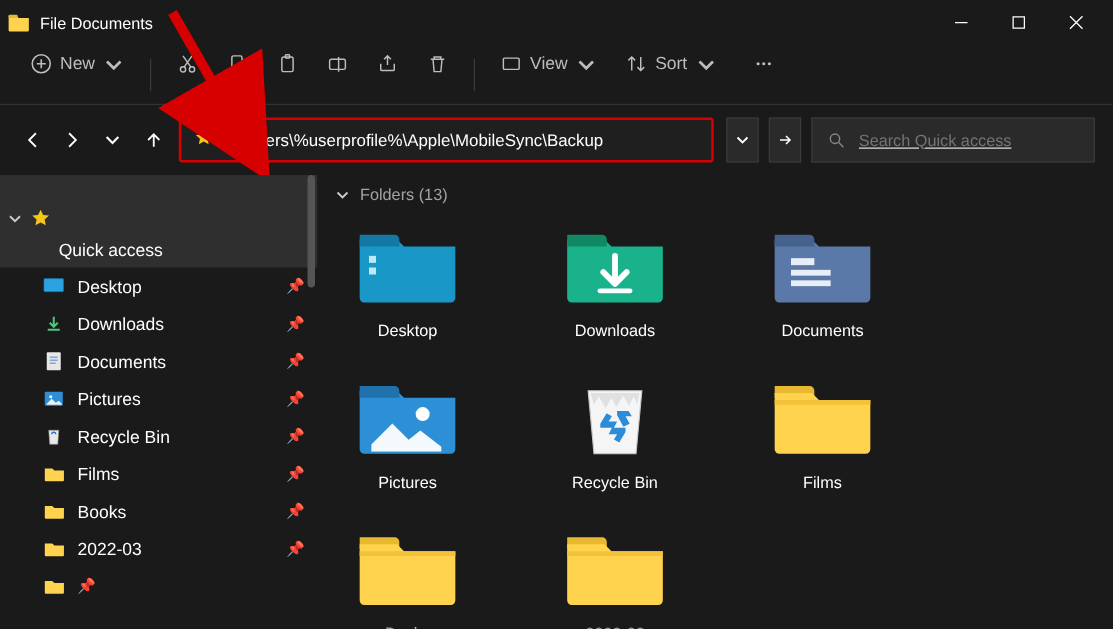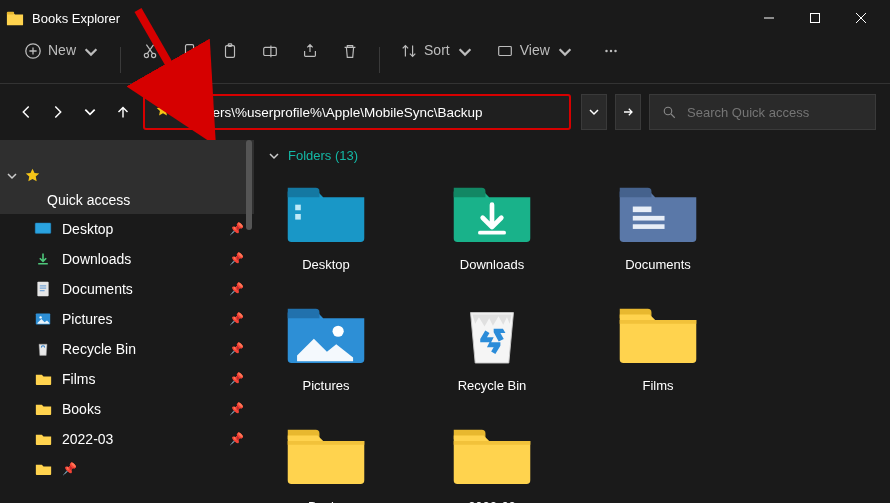--- a/index.html
+++ b/index.html
@@ -16,57 +16,57 @@
 .tbtn svg { width: 18px; height: 18px; }
 .divider { width: 1px; height: 26px; background: #3a3a3a; margin: 0 8px; }
 
 .navrow { height: 56px; display: flex; align-items: center; padding: 0 14px; gap: 8px; }
 .navbtn { width: 34px; height: 34px; display: flex; align-items: center; justify-content: center; color: #e0e0e0; }
 .addrbox { flex: 0 0 428px; height: 36px; border: 2.5px solid #d60000; border-radius: 3px; display: flex; align-items: center; padding: 0 10px; gap: 8px; background: #1f1f1f; }
 .addrbox .star { color: #f5c518; }
 .addrpath { font-size: 13.5px; color: #fff; white-space: nowrap; }
 .pathbtn { width: 36px; height: 36px; display: flex; align-items: center; justify-content: center; background: #2a2a2a; color: #fff; border: 1px solid #3a3a3a; }
 .searchbox { flex: 1; height: 36px; background: #2a2a2a; border: 1px solid #3a3a3a; display: flex; align-items: center; padding: 0 12px; color: #888; gap: 10px; }
-.searchbox input { background: transparent; border: none; color: #ddd; font-size: 13px; outline: none; flex: 1; }
+.searchbox input { background: transparent; border: none; color: #ddd; font-size: 13px; outline: none; flex: 1; text-decoration: underline; }
 
 .body { display: flex; height: 363px; }
 .sidebar { width: 254px; background: #1a1a1a; position: relative; overflow: hidden; }
 .sidebar-scroll { position: absolute; right: 2px; top: 0; width: 6px; height: 90px; background: #555; border-radius: 3px; }
 .qa-hdr { display: flex; align-items: center; padding: 6px 10px 6px 6px; gap: 6px; background: #2f2f2f; }
 .qa-hdr .chev { color: #ccc; }
 .qa-hdr .star { color: #f5c518; font-size: 16px; }
 .qa-hdr .lbl { font-size: 14px; color: #fff; margin-top: 46px; }
 .qa-item { display: flex; align-items: center; padding: 6px 10px 6px 34px; gap: 10px; }
 .qa-item .ico { width: 18px; height: 18px; display: flex; align-items: center; justify-content: center; font-size: 14px; }
 .qa-item .nm { font-size: 14px; color: #fff; flex: 1; }
 .qa-item .pin { color: #888; font-size: 12px; }
 
 .content { flex: 1; padding: 0 0 0 0; overflow: hidden; }
-.fold-hdr { display: flex; align-items: center; gap: 8px; padding: 8px 14px; color: #14b8a6; font-size: 13px; }
+.fold-hdr { display: flex; align-items: center; gap: 8px; padding: 8px 14px; color: #a3a3a3; font-size: 13px; }
 .grid { display: flex; flex-wrap: wrap; gap: 28px 58px; padding: 8px 18px; }
 .folder { width: 108px; display: flex; flex-direction: column; align-items: center; gap: 8px; }
 .folder .ficon { width: 88px; height: 70px; display: flex; align-items: center; justify-content: center; }
 .folder .flabel { font-size: 13px; color: #fff; text-align: center; }
 
 .arrow-annot { position: absolute; top: 0px; left: 118px; pointer-events: none; }
 
 
 .ficon svg { width: 84px; height: 70px; }
 </style>
 </head>
 <body>
 
 <div class="titlebar">
   <span class="app-icon">
     <svg viewBox="0 0 20 18">
         <path d="M1 3h7l2 2h9v11a1 1 0 0 1-1 1H2a1 1 0 0 1-1-1V3z" fill="#ffd34e"></path>
         <rect x="1" y="2" width="8" height="3" rx="1" fill="#e8b82f"></rect>
       </svg>
   </span>
-  <span class="title">Books Explorer</span>
+  <span class="title">File Documents</span>
   <div class="winbtns">
     <div class="wbtn">
         <svg width="12" height="12" viewBox="0 0 12 12">
           <path d="M1 6h10" stroke="#fff" stroke-width="1"></path>
         </svg>
       </div>
     <div class="wbtn">
         <svg width="12" height="12" viewBox="0 0 12 12">
           <rect x="1.5" y="1.5" width="9" height="9" fill="none" stroke="#fff" stroke-width="1"></rect>
         </svg>
@@ -122,32 +122,32 @@
       </svg>
     </div>
   <div class="tbtn">
       <svg viewBox="0 0 20 20">
         <path d="M4 6h12M7 6V4h6v2M6 6l1 11h6l1-11" fill="none" stroke="#bdbdbd" stroke-width="1.3"></path>
       </svg>
     </div>
   <div class="divider"></div>
   <div class="tbtn">
     <svg viewBox="0 0 20 20">
-        <path d="M6 4v12M3 7l3-3 3 3M14 16V4M11 13l3 3 3-3" fill="none" stroke="#bdbdbd" stroke-width="1.3"></path>
-      </svg>
-    <span>Sort</span>
+        <rect x="3" y="5" width="14" height="10" rx="1" fill="none" stroke="#bdbdbd" stroke-width="1.3"></rect>
+      </svg>
+    <span>View</span>
     <svg width="10" height="10" viewBox="0 0 10 10">
         <path d="M2 4l3 3 3-3" stroke="#bdbdbd" fill="none" stroke-width="1.2"></path>
       </svg>
   </div>
   <div class="tbtn">
     <svg viewBox="0 0 20 20">
-        <rect x="3" y="5" width="14" height="10" rx="1" fill="none" stroke="#bdbdbd" stroke-width="1.3"></rect>
-      </svg>
-    <span>View</span>
+        <path d="M6 4v12M3 7l3-3 3 3M14 16V4M11 13l3 3 3-3" fill="none" stroke="#bdbdbd" stroke-width="1.3"></path>
+      </svg>
+    <span>Sort</span>
     <svg width="10" height="10" viewBox="0 0 10 10">
         <path d="M2 4l3 3 3-3" stroke="#bdbdbd" fill="none" stroke-width="1.2"></path>
       </svg>
   </div>
   <div class="tbtn" style="margin-left:6px;">
       <svg viewBox="0 0 20 20">
         <circle cx="5" cy="10" r="1.4" fill="#bdbdbd"></circle>
         <circle cx="10" cy="10" r="1.4" fill="#bdbdbd"></circle>
         <circle cx="15" cy="10" r="1.4" fill="#bdbdbd"></circle>
       </svg>

